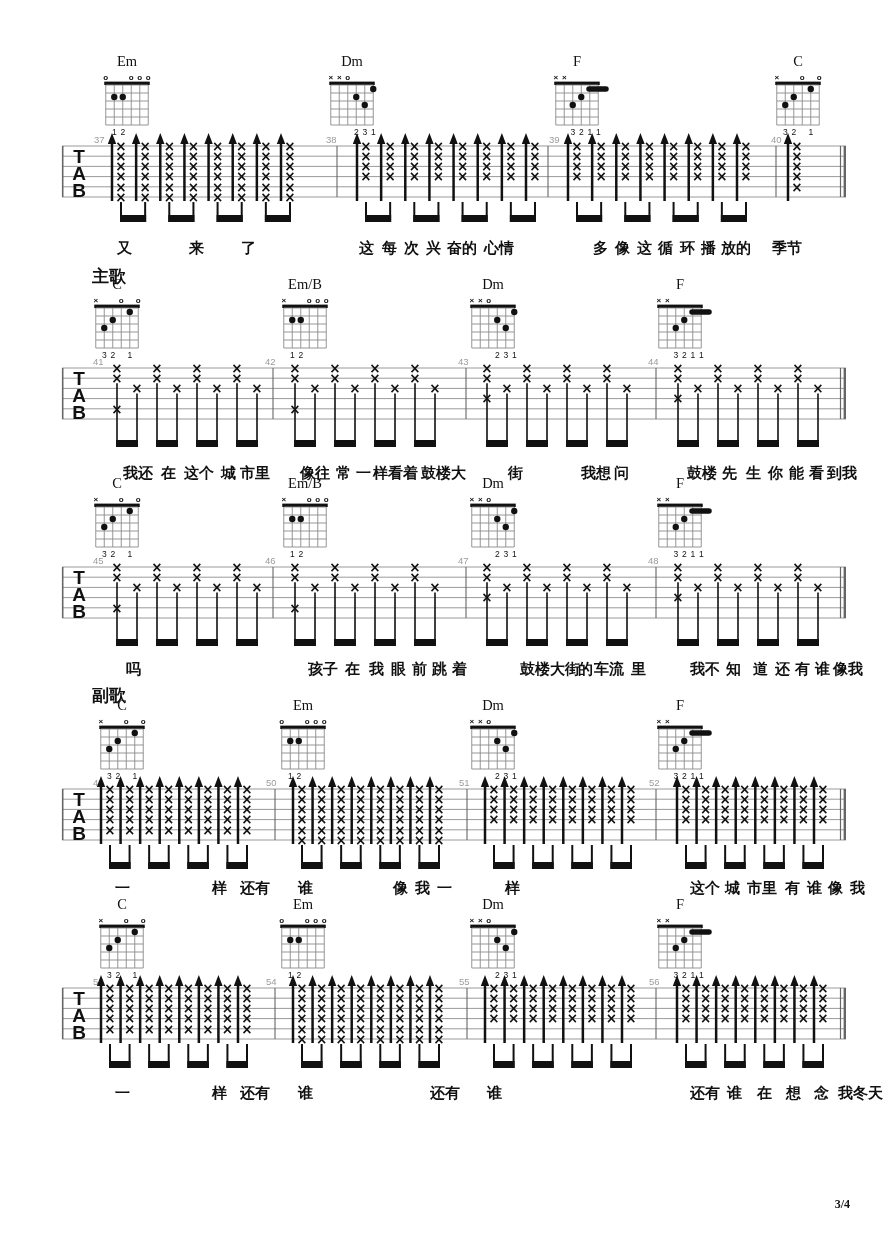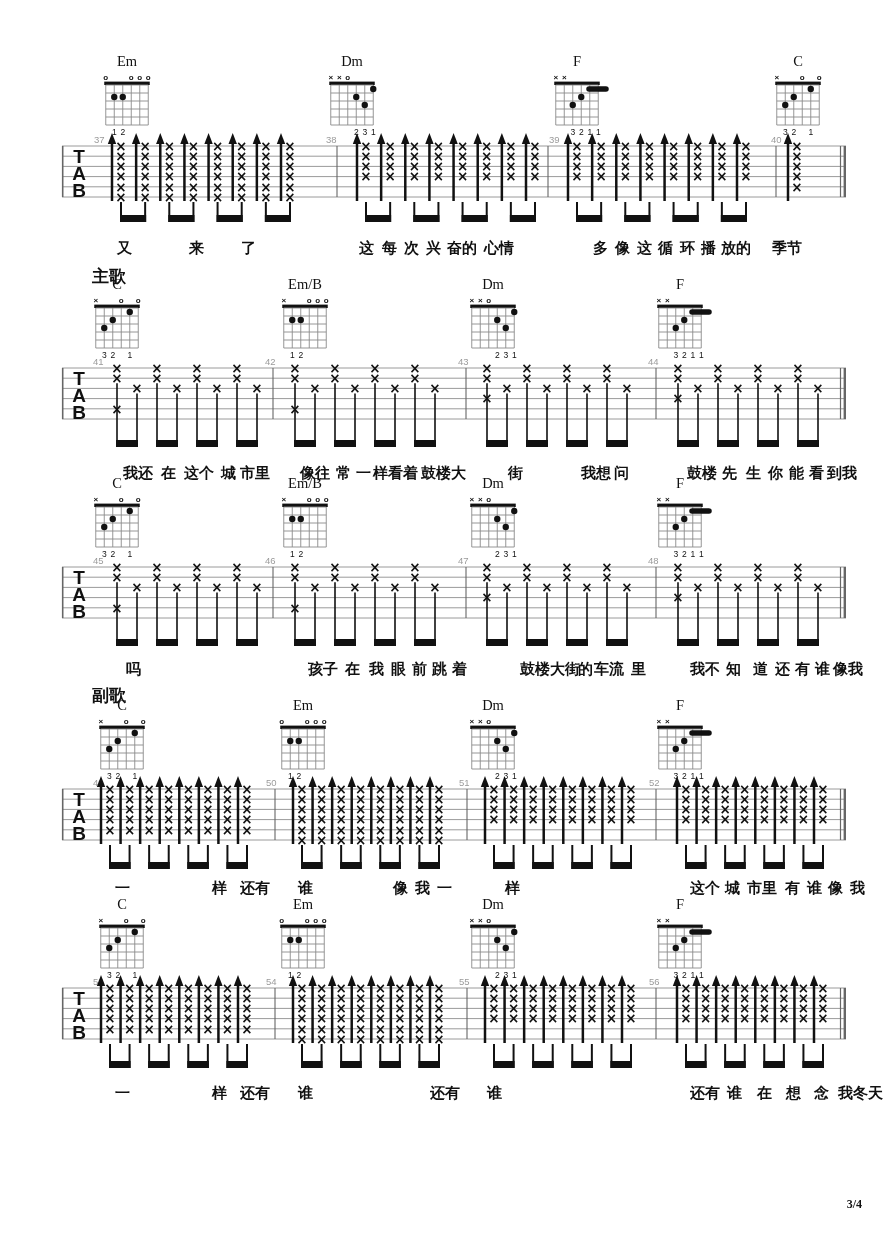--- a/index.html
+++ b/index.html
@@ -1,19 +1,19 @@
 <!DOCTYPE html>
 <html><head>
 <meta charset="utf-8">
 <style>
   html,body{margin:0;padding:0;background:#e8e8e8;}
   .page{position:relative;width:888px;height:1256px;background:#ffffff;margin:0 auto;
         font-family:"Liberation Sans",sans-serif;overflow:hidden;}
   .page svg{position:absolute;left:0;top:0;}
-  .pageno{position:absolute;right:26px;bottom:44px;font:bold 12px "Liberation Serif",serif;color:#111;}
+  .pageno{position:absolute;right:38px;bottom:44px;font:bold 12px "Liberation Serif",serif;color:#111;}
   text{fill:#111;}
   .section-label{font:bold 17px "Liberation Sans",sans-serif;}
   .chord-name{font:14.5px "Liberation Serif",serif;}
   .tab-letter{font:bold 19px "Liberation Sans",sans-serif;}
   .measure-num{font:9.5px "Liberation Sans",sans-serif;fill:#9b9b9b;}
   .lyric{font:bold 15px "Liberation Sans",sans-serif;}
   .xmark{font:bold 13.5px "DejaVu Sans",sans-serif;}
   .chord-marker{font:bold 8px "Liberation Sans",sans-serif;}
   .chord-finger{font:8.5px "Liberation Sans",sans-serif;}
 </style>

